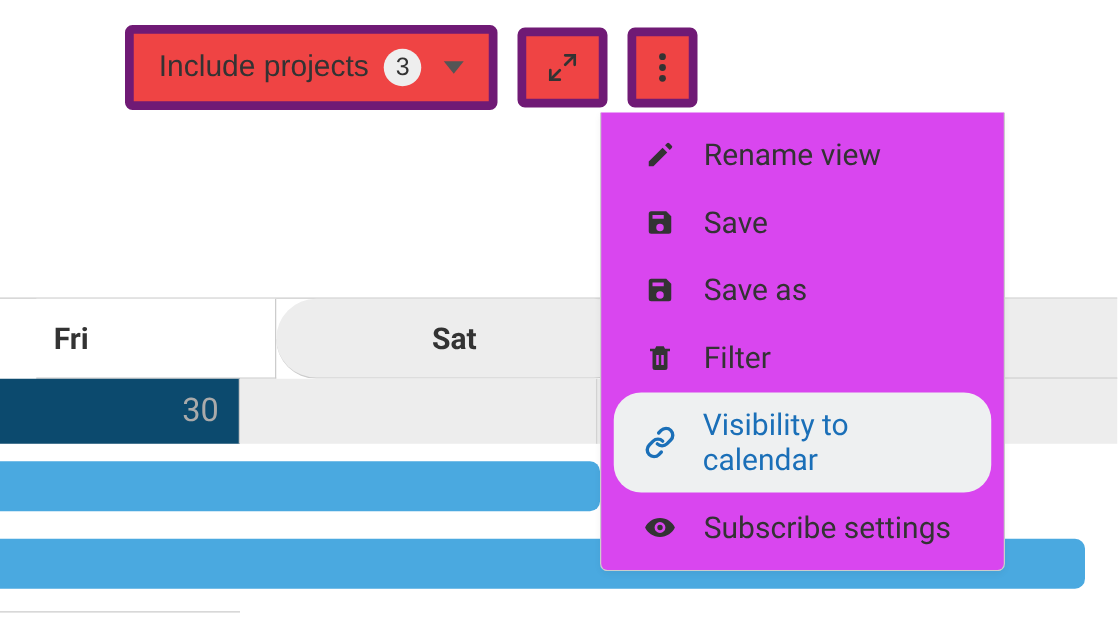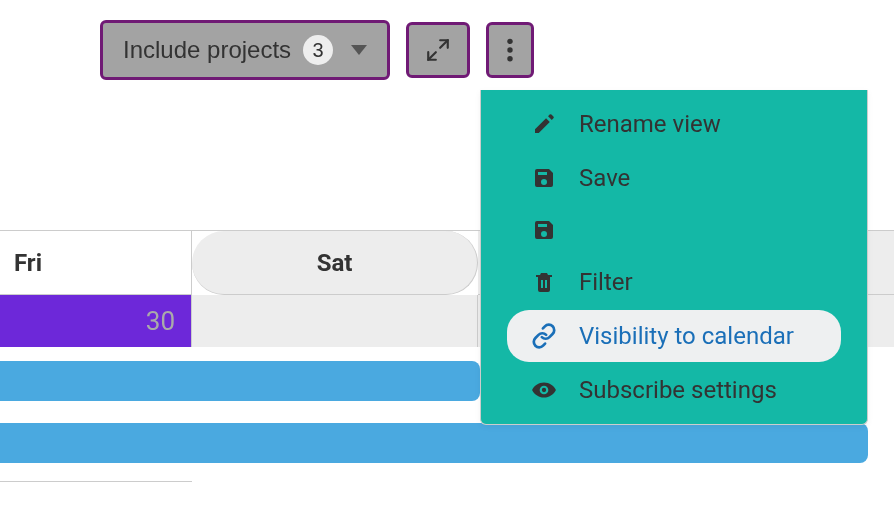--- a/index.html
+++ b/index.html
@@ -16,22 +16,22 @@
     display: flex;
     align-items: center;
     gap: 16px;
     padding: 20px 0 20px 100px;
     justify-content: flex-start;
   }
   .btn {
     display: inline-flex;
     align-items: center;
     gap: 12px;
-    border: 3px solid #701a75;
-    background: #a3a3a3;
+    border: 7px solid #701a75;
+    background: #ef4444;
     border-radius: 6px;
     padding: 12px 20px;
     font-size: 24px;
     color: #333;
     cursor: pointer;
     white-space: nowrap;
   }
   .btn.icon-only { padding: 12px 16px; }
   .badge {
     display: inline-flex;
@@ -56,62 +56,63 @@
 
   .calendar {
     position: relative;
     margin-top: 130px;
     border-top: 1px solid #ccc;
     width: 100%;
   }
   .cal-header {
     display: flex;
     height: 64px;
+    margin-left: 29px;
   }
   .cal-col {
     border-right: 1px solid #ccc;
     border-bottom: 1px solid #ccc;
     display: flex;
     align-items: center;
     font-size: 24px;
     font-weight: 700;
     color: #333;
   }
   .cal-col.fri { width: 192px; padding-left: 14px; text-align:left; background:#fff;}
   .cal-col.sat { width: 286px; justify-content: center; background:#ededed;border-radius:32px;}
   .cal-col.sun { flex: 1; background:#ededed; border-right:none;}
   .cal-daterow { display:flex; height:52px;}
   .cal-cell {
     border-right: 1px solid #ccc;
     display:flex; align-items:center; justify-content:flex-end;
     padding-right:16px; font-size:26px; color:#aaa;
   }
-  .cal-cell.fri { width:192px; background:#6d28d9;}
+  .cal-cell.fri { width:192px; background:#0c4a6e;}
   .cal-cell.sat { width:286px; background:#ededed;}
   .cal-cell.sun { flex:1; background:#ededed; border-right:none;}
   .bar {
     height: 40px;
     background: #4aa9e0;
     border-radius: 0 8px 8px 0;
   }
   .bar1 { position:absolute; left:0; top:130px; width:480px; }
   .bar2 { position:absolute; left:0; top:192px; width:868px; }
   .bottom-border { position:absolute; left:0; top:250px; width:192px; border-top:1px solid #ccc;}
 
   .menu {
     position: absolute;
     top: 90px;
     left: 480px;
-    width: 388px;
-    background: #14b8a6;
+    width: 324px;
+    background: #d946ef;
     border: 1px solid #ccc;
     border-top: none;
     border-radius: 0 0 6px 6px;
     box-shadow: 0 2px 6px rgba(0,0,0,0.05);
-    padding: 6px 16px;
+    padding: 6px 0;
     z-index: 10;
   }
   .menu-item {
     display: flex;
     align-items: center;
     gap: 20px;
     padding: 12px 22px;
     font-size: 24px;
     color: #333;
     cursor: pointer;
@@ -191,20 +192,21 @@
         </svg>
     </span>
     <span>Save</span>
   </div>
   <div class="menu-item">
     <span class="mi-icon">
       <svg width="24" height="24" viewBox="0 0 24 24">
           <path d="M17 3H5a2 2 0 0 0-2 2v14a2 2 0 0 0 2 2h14a2 2 0 0 0 2-2V7l-4-4zM12 19a3 3 0 1 1 0-6 3 3 0 0 1 0 6zm3-10H6V6h9v3z"></path>
         </svg>
     </span>
+    <span>Save as</span>
   </div>
   <div class="menu-item">
     <span class="mi-icon">
       <svg width="24" height="24" viewBox="0 0 24 24">
           <path d="M6 7h12v13a2 2 0 0 1-2 2H8a2 2 0 0 1-2-2V7zm3-4h6l1 2h4v2H4V5h4l1-2zM9 10v8h2v-8H9zm4 0v8h2v-8h-2z"></path>
         </svg>
     </span>
     <span>Filter</span>
   </div>
   <div class="menu-item hover">

